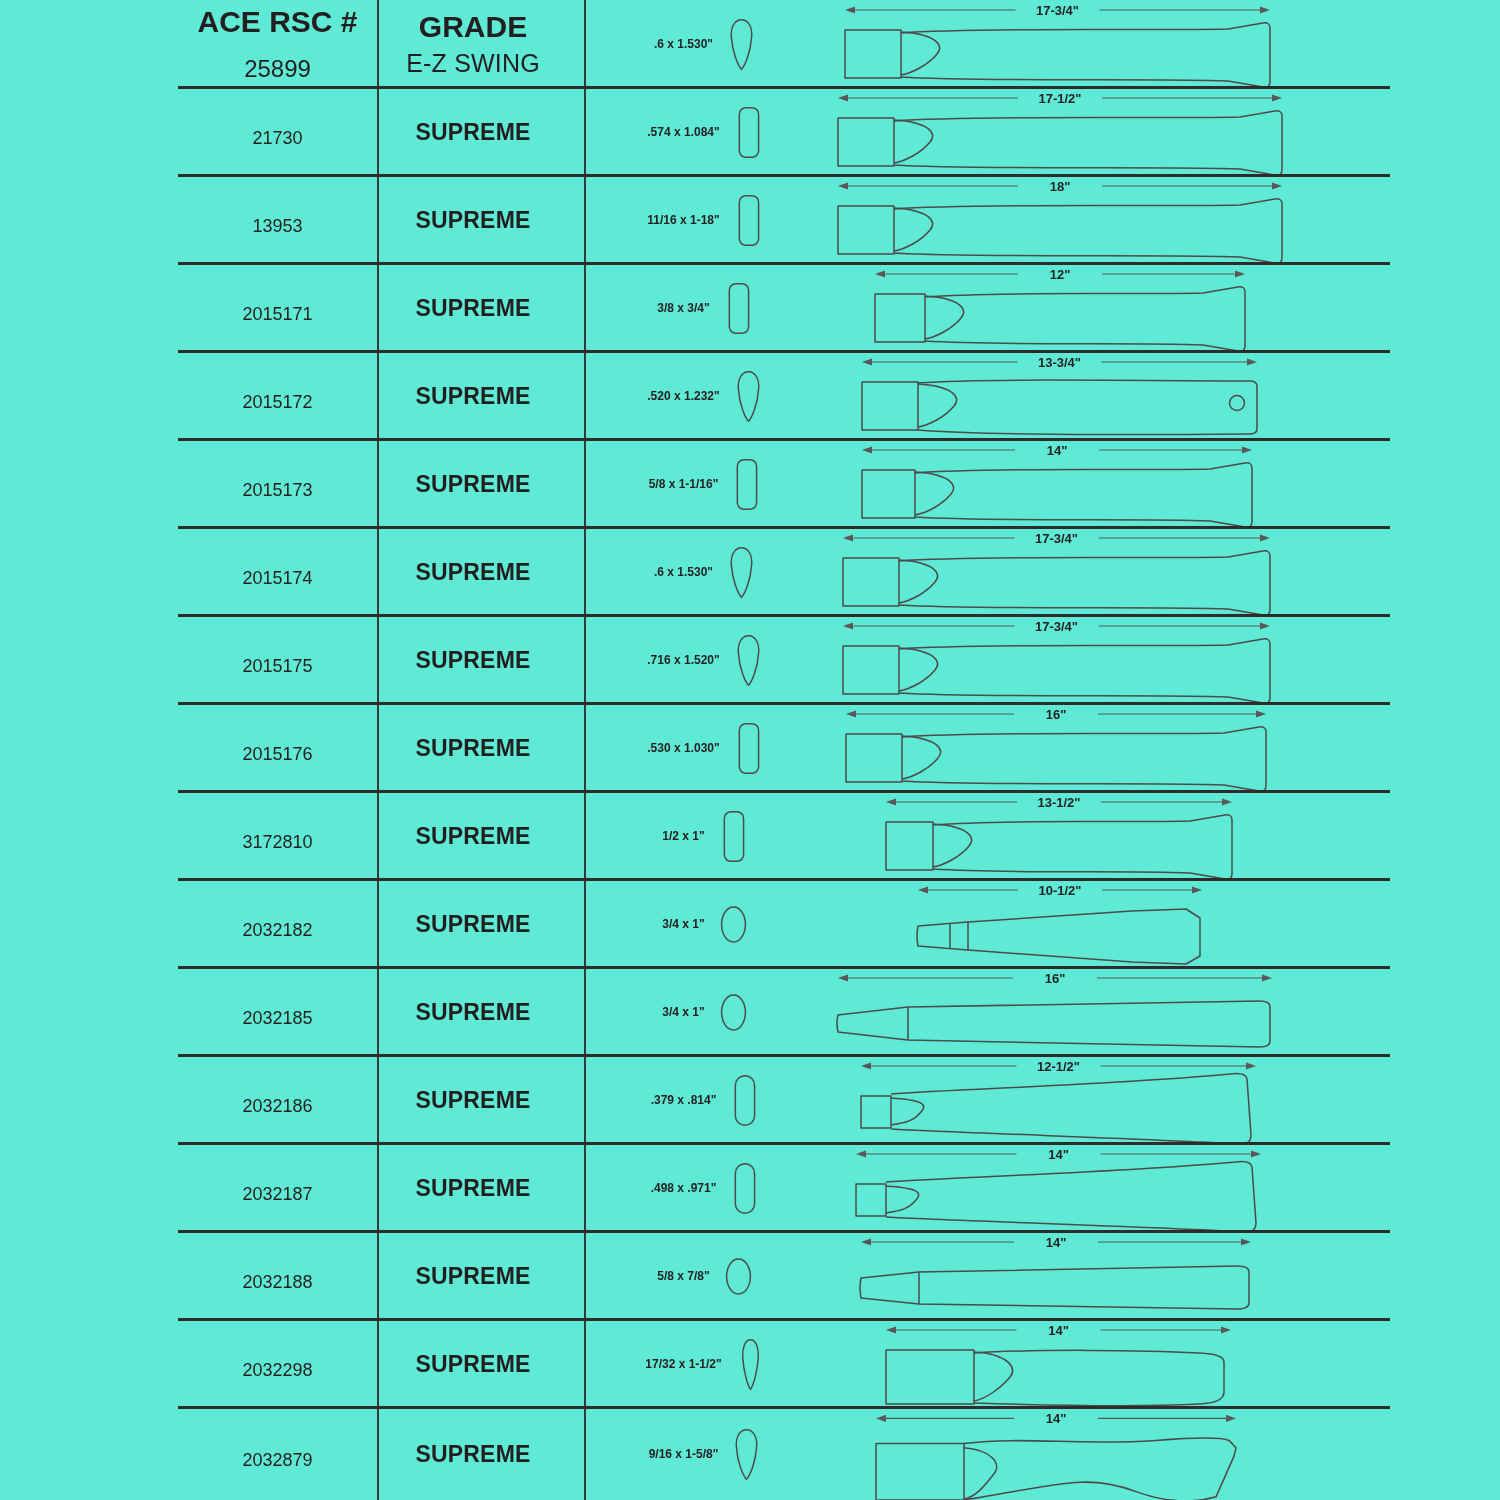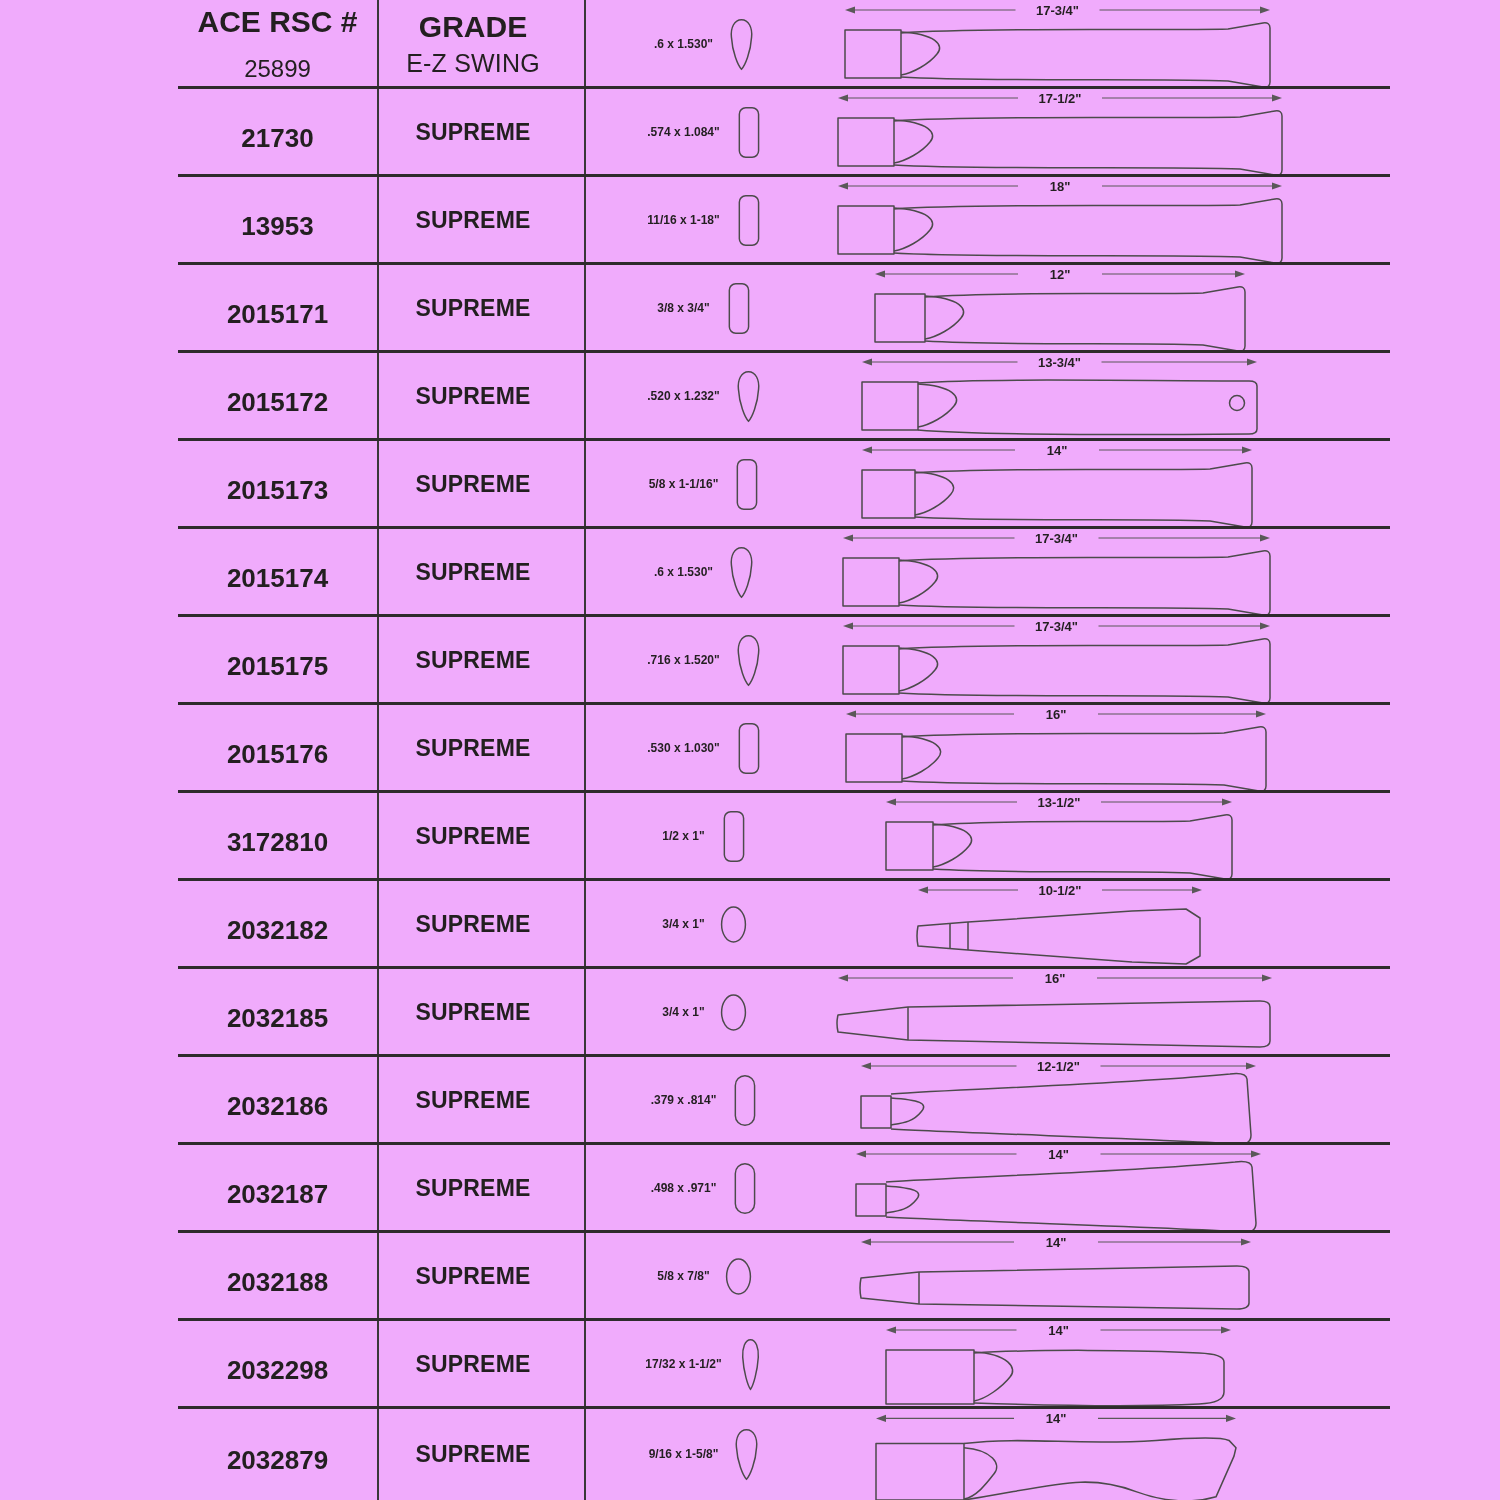--- a/index.html
+++ b/index.html
@@ -1,31 +1,31 @@
 <!DOCTYPE html>
 <html><head>
 <meta charset="utf-8">
 <style>
   html,body{margin:0;padding:0;background:#ffffff;}
-  #page{position:relative;width:1500px;height:1500px;background:#f0abfc;
+  #page{position:relative;width:1500px;height:1500px;background:#5eead4;
         font-family:"Liberation Sans",sans-serif;color:#231f20;overflow:hidden;}
   .vline{position:absolute;top:0;height:1500px;width:2px;background:#3a3738;}
   #v1{left:377px;} #v2{left:584px;}
   .row{position:relative;height:88px;}
   .row.last{height:92px;}
   .sep{position:absolute;top:-2px;left:178px;width:1212px;height:3px;background:#2e2b2c;}
   .col{position:absolute;top:0;height:100%;display:flex;flex-direction:column;
        align-items:center;justify-content:center;}
   .col-rsc{left:178px;width:199px;}
   .col-grade{left:379px;width:188px;}
   .col-eye{left:586px;width:240px;flex-direction:row;gap:12px;}
   .col-draw{left:830px;width:510px;display:block;}
   .hdr{display:none;font-weight:bold;font-size:30px;letter-spacing:0;line-height:1.15;}
   .row.first .hdr{display:block;}
-  .val.rsc{font-size:26px;font-weight:700;margin-top:12px;}
+  .val.rsc{font-size:18px;font-weight:400;margin-top:12px;}
   .row.first .val.rsc{font-size:24px;font-weight:400;margin-top:16px;}
   .val.grade{font-size:23px;font-weight:600;letter-spacing:0.2px;}
   .row.first .val.grade{font-size:25px;font-weight:400;margin-top:4px;}
   .eyelabel{font-size:12px;font-weight:bold;white-space:nowrap;}
   .eyesvg{width:33px;height:57px;overflow:visible;}
   .eyesvg path,.eyesvg rect,.eyesvg ellipse{fill:none;stroke:#4c4a4b;stroke-width:1.6px;}
   .handlesvg{width:510px;height:100%;overflow:visible;display:block;}
   .handlesvg path,.handlesvg rect,.handlesvg line,.handlesvg circle
       {fill:none;stroke:#4c4a4b;stroke-width:1.5px;stroke-linejoin:round;}
   .handlesvg line{stroke:#5a5859;stroke-width:1.2px;}

